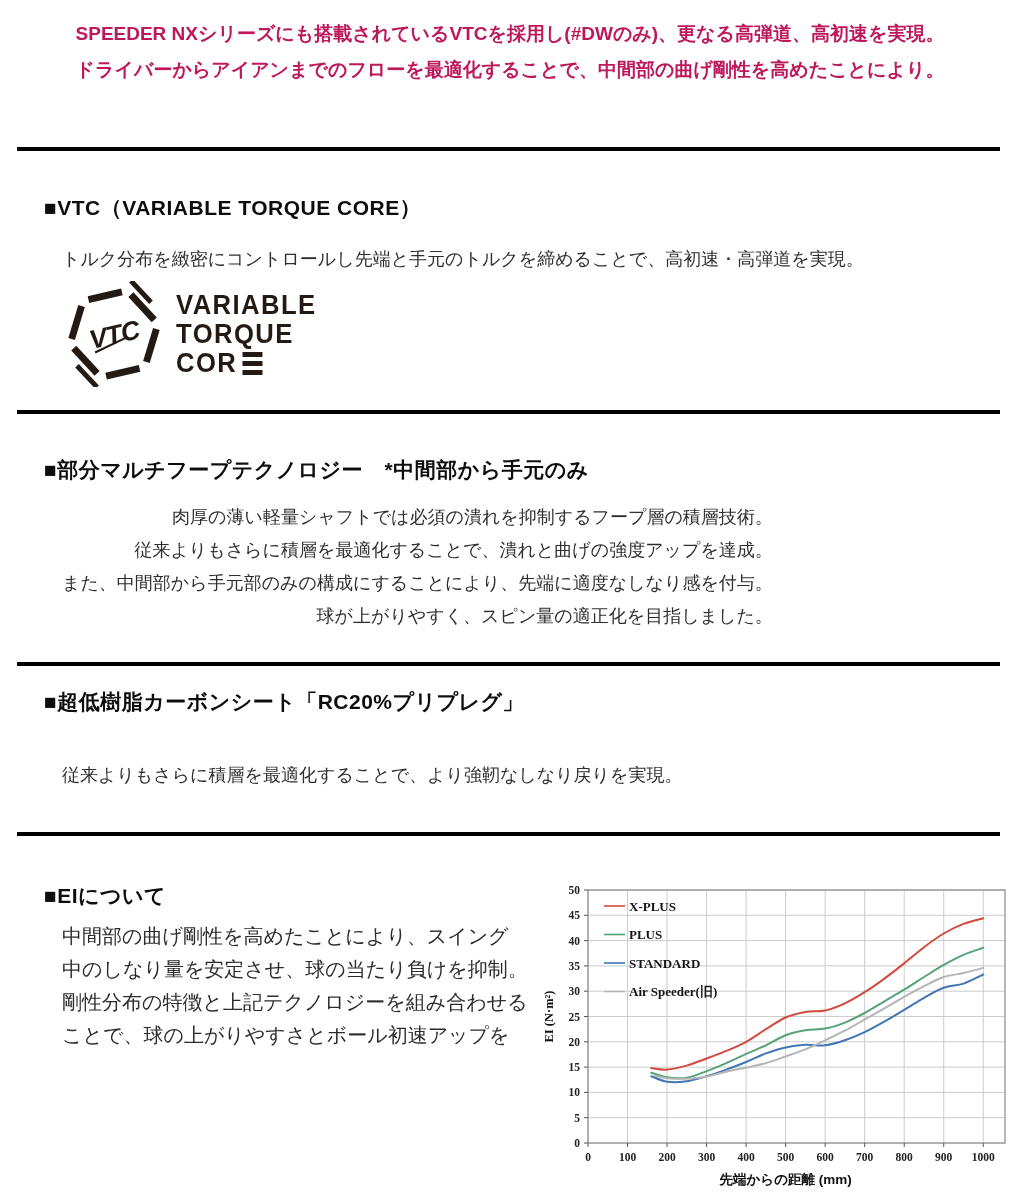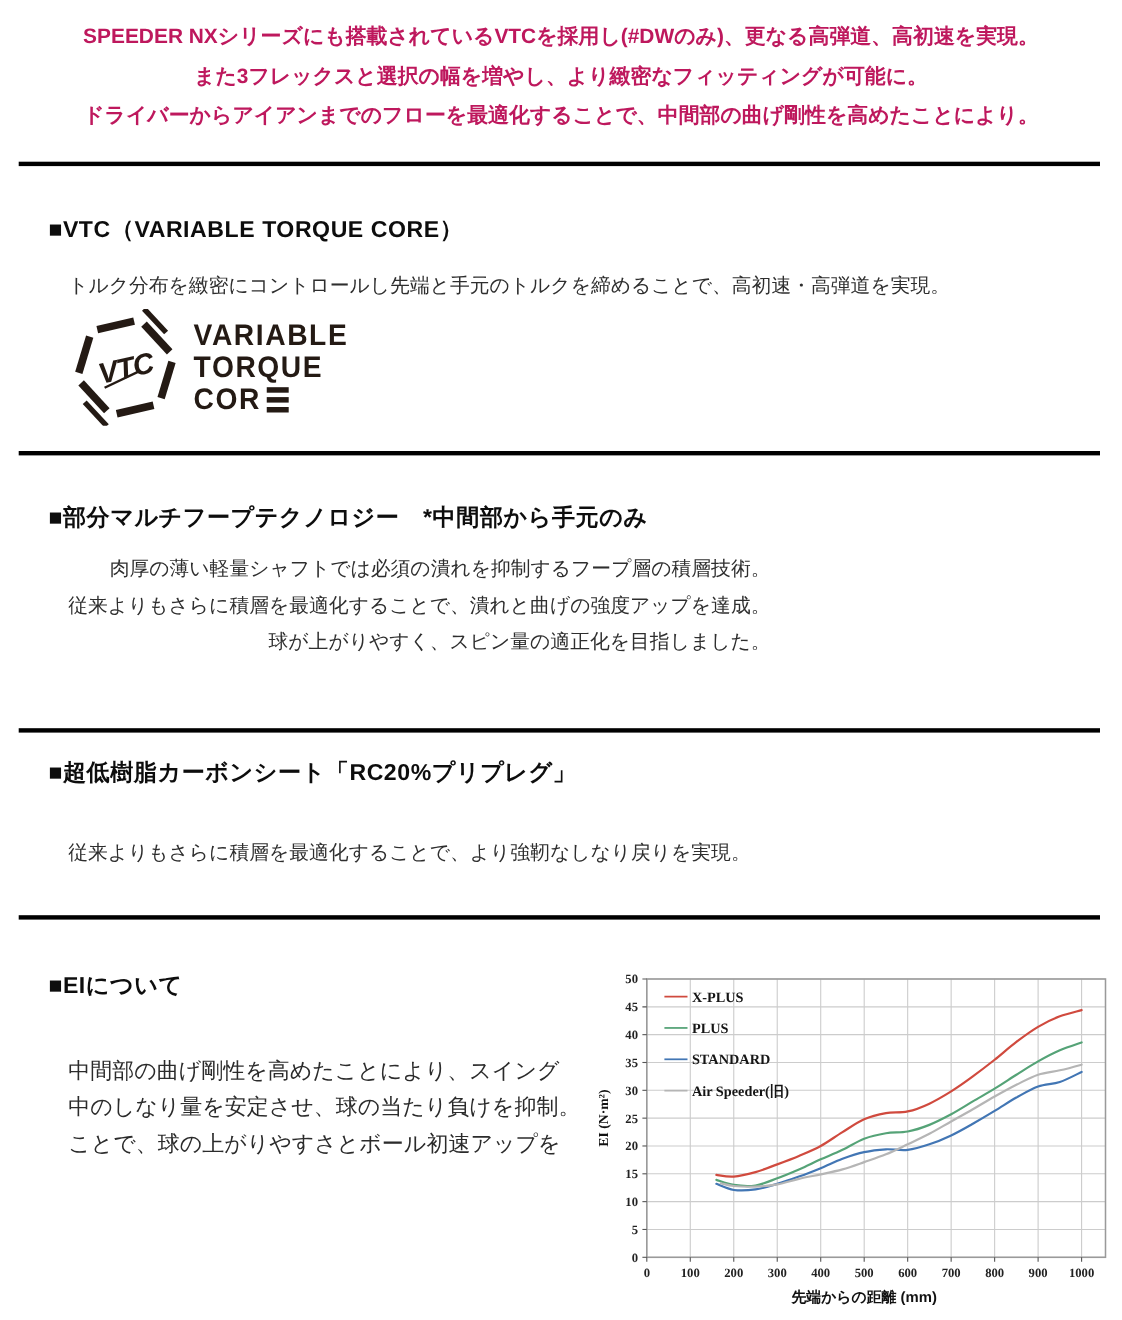--- a/index.html
+++ b/index.html
@@ -8,38 +8,37 @@
     font-family:"Liberation Sans","DejaVu Sans",sans-serif;color:#1a1a1a;overflow:hidden;
   }
   .intro{position:absolute;top:16px;left:0;right:0;text-align:center;font-weight:700;
          font-size:19px;line-height:36px;color:#be185d;}
   .rule{position:absolute;left:17px;width:983px;height:4px;background:#000;}
   .rule1{top:147px}.rule2{top:410px}.rule3{top:662px}.rule4{top:832px}
   .sec-h{position:absolute;left:44px;font-weight:700;font-size:21px;color:#0d0d0d;letter-spacing:.5px;text-align:right;}
   .s1h{top:194px}.s2h{top:456px}.s3h{top:688px}.s4h{top:882px}
   .sec-b{position:absolute;left:62px;font-size:18px;color:#2e2e2e;line-height:33px;text-align:right;}
   .s1b{top:243px}.s2b{top:501px}.s3b{top:759px}
-  .s4b{position:absolute;left:62px;top:920px;width:475px;font-size:20px;line-height:33px;color:#2b2b2b;margin-top:38px;}
+  .s4b{position:absolute;left:62px;top:920px;width:475px;font-size:20px;line-height:33px;color:#2b2b2b;}
   
   .logo{position:absolute;left:62px;top:281px;width:260px;height:106px;display:flex;align-items:center;}
   .logo-badge{width:104px;height:106px;flex:0 0 auto;}
   .logo-words{margin-left:10px;color:#241a14;font-weight:700;font-size:27px;line-height:29px;
               letter-spacing:1.5px;transform:scaleX(.95);transform-origin:left center;}
   .logo-line3{display:flex;align-items:center;}
   .ebars{display:inline-flex;flex-direction:column;justify-content:center;margin-left:5px;gap:4px;}
   .ebars div{width:21px;height:5px;background:#241a14;}
   
   .chart{position:absolute;left:540px;top:876px;width:478px;height:324px;}
 </style>
 </head>
 <body>
 
 <div class="intro">
   <div>SPEEDER NXシリーズにも搭載されているVTCを採用し(#DWのみ)、更なる高弾道、高初速を実現。</div>
-  <div>また3フレックスと選択の幅を増やし、より緻密なフィッティングが可能に。</div>
   <div>ドライバーからアイアンまでのフローを最適化することで、中間部の曲げ剛性を高めたことにより。</div>
 </div>
 
 <div class="rule rule1"></div>
 
 <div class="sec-h s1h">■VTC（VARIABLE TORQUE CORE）</div>
 <div class="sec-b s1b">
   <div>トルク分布を緻密にコントロールし先端と手元のトルクを締めることで、高初速・高弾道を実現。</div>
 </div>
 
@@ -73,36 +72,38 @@
     </div>
   </div>
 </div>
 
 <div class="rule rule2"></div>
 
 <div class="sec-h s2h">■部分マルチフープテクノロジー　*中間部から手元のみ</div>
 <div class="sec-b s2b">
   <div>肉厚の薄い軽量シャフトでは必須の潰れを抑制するフープ層の積層技術。</div>
   <div>従来よりもさらに積層を最適化することで、潰れと曲げの強度アップを達成。</div>
+  <div>また、中間部から手元部のみの構成にすることにより、先端に適度なしなり感を付与。</div>
   <div>球が上がりやすく、スピン量の適正化を目指しました。</div>
 </div>
 
 <div class="rule rule3"></div>
 
 <div class="sec-h s3h">■超低樹脂カーボンシート「RC20%プリプレグ」</div>
 <div class="sec-b s3b">
   <div>従来よりもさらに積層を最適化することで、より強靭なしなり戻りを実現。</div>
 </div>
 
 <div class="rule rule4"></div>
 
 <div class="sec-h s4h">■EIについて</div>
 <div class="s4b">
   <div>中間部の曲げ剛性を高めたことにより、スイング</div>
   <div>中のしなり量を安定させ、球の当たり負けを抑制。</div>
+  <div>剛性分布の特徴と上記テクノロジーを組み合わせる</div>
   <div>ことで、球の上がりやすさとボール初速アップを</div>
 </div>
 
 <div class="chart" id="chart"><svg viewBox="0 0 478 324" width="478" height="324">
       <g stroke="#cccccc" stroke-width="1">
         <line x1="48" y1="14" x2="48" y2="267"></line>
         <line x1="87.52606635071089" y1="14" x2="87.52606635071089" y2="267"></line>
         <line x1="127.0521327014218" y1="14" x2="127.0521327014218" y2="267"></line>
         <line x1="166.5781990521327" y1="14" x2="166.5781990521327" y2="267"></line>
         <line x1="206.1042654028436" y1="14" x2="206.1042654028436" y2="267"></line>

